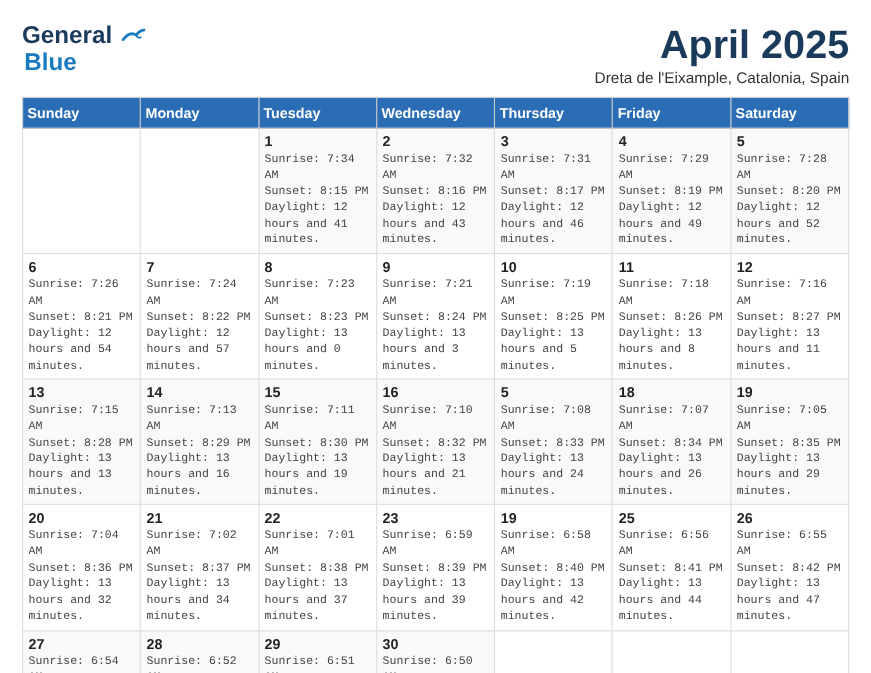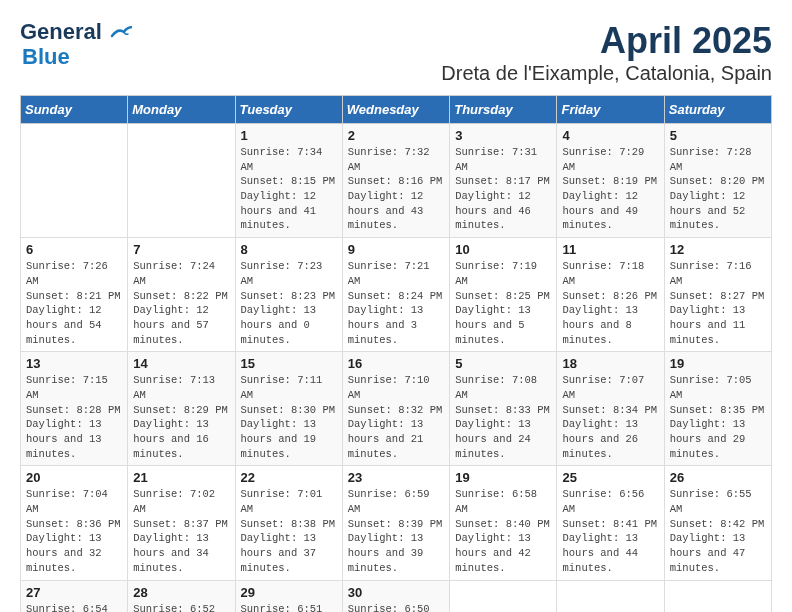--- a/index.html
+++ b/index.html
@@ -29,39 +29,38 @@
     }
     .title-area {
       text-align: right;
     }
     .month-title {
       font-size: 36px;
       font-weight: bold;
       color: #1a3a5c;
     }
     .location {
-      font-size: 20px;
+      font-size: 14px;
       color: #333;
     }
     .calendar {
       width: 100%;
       border-collapse: collapse;
       font-size: 11px;
     }
     .calendar thead tr {
       background-color: #2a6db5;
     }
     .calendar thead th {
       color: #fff;
       padding: 6px 4px;
       text-align: left;
       font-size: 13px;
       font-weight: bold;
       border: 1px solid #ccc;
-      font-style: italic;
     }
     .calendar tbody td {
       vertical-align: top;
       padding: 4px 5px;
       border: 1px solid #ddd;
       height: 80px;
       width: 108px;
       color: #333;
       background: #fff;
     }

